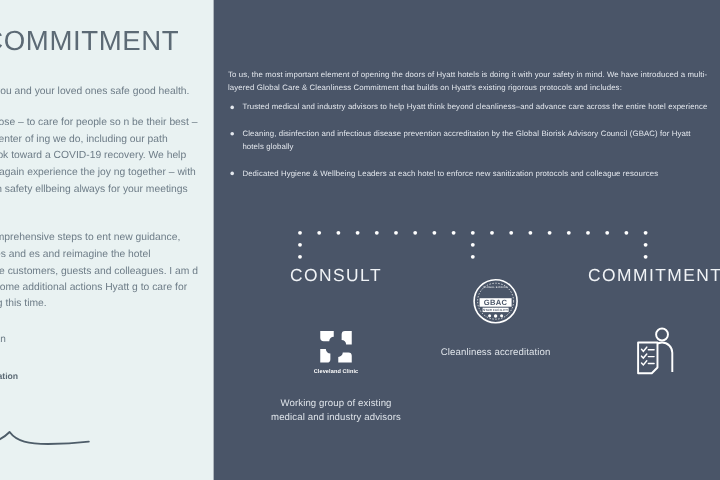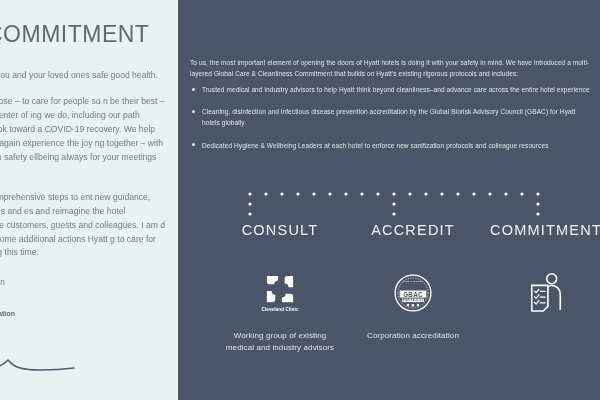--- a/index.html
+++ b/index.html
@@ -300,38 +300,37 @@
                   <path d="M2 30 v-12 h5 a4 4 0 0 0 4 4 v5 a3 3 0 0 1 -3 3 z"></path>
                 </g>
               </svg>
               <div class="cc-wordmark">Cleveland Clinic</div>
             </div>
           </div>
           <div class="col-caption">Working group of existing medical and industry advisors</div>
         </div>
 
         <div class="col">
-          <h2 class="col-heading">ACCREDIT</h2>
           <div class="col-icon">
             <svg width="40" height="40" viewBox="0 0 48 48">
               <circle cx="24" cy="24" r="21.5" fill="none" stroke="#ffffff" stroke-width="1.6"></circle>
               <circle cx="24" cy="24" r="18" fill="none" stroke="#ffffff" stroke-width="0.8" stroke-dasharray="1.4 1.6"></circle>
               <rect x="8" y="21" width="32" height="8.5" fill="#ffffff"></rect>
               <text x="24" y="28.2" text-anchor="middle" font-family="'Liberation Sans',sans-serif" font-size="7.6" font-weight="bold" fill="#4a5568" letter-spacing="0.3">GBAC</text>
               <rect x="11" y="30.5" width="26" height="4.4" fill="#ffffff"></rect>
               <text x="24" y="33.9" text-anchor="middle" font-family="'Liberation Sans',sans-serif" font-size="3.1" font-weight="bold" fill="#4a5568" letter-spacing="0.2">STAR FACILITY</text>
               <g fill="#ffffff">
                 <circle cx="18" cy="38.5" r="1.5"></circle>
                 <circle cx="24" cy="38.8" r="1.7"></circle>
                 <circle cx="30" cy="38.5" r="1.5"></circle>
               </g>
               <text x="24" y="10.5" text-anchor="middle" font-family="'Liberation Sans',sans-serif" font-size="2.5" fill="#ffffff" letter-spacing="0.3">GLOBAL BIORISK</text>
             </svg>
           </div>
-          <div class="col-caption">Corporation accreditation</div>
+          <div class="col-caption">Cleanliness accreditation</div>
         </div>
 
         <div class="col">
           <h2 class="col-heading">COMMITMENT</h2>
           <div class="col-icon">
             <svg width="38" height="42" viewBox="0 0 40 44">
               <g fill="none" stroke="#ffffff" stroke-width="1.7" stroke-linejoin="round">
 
                 <circle cx="26" cy="7" r="5.2"></circle>
 

